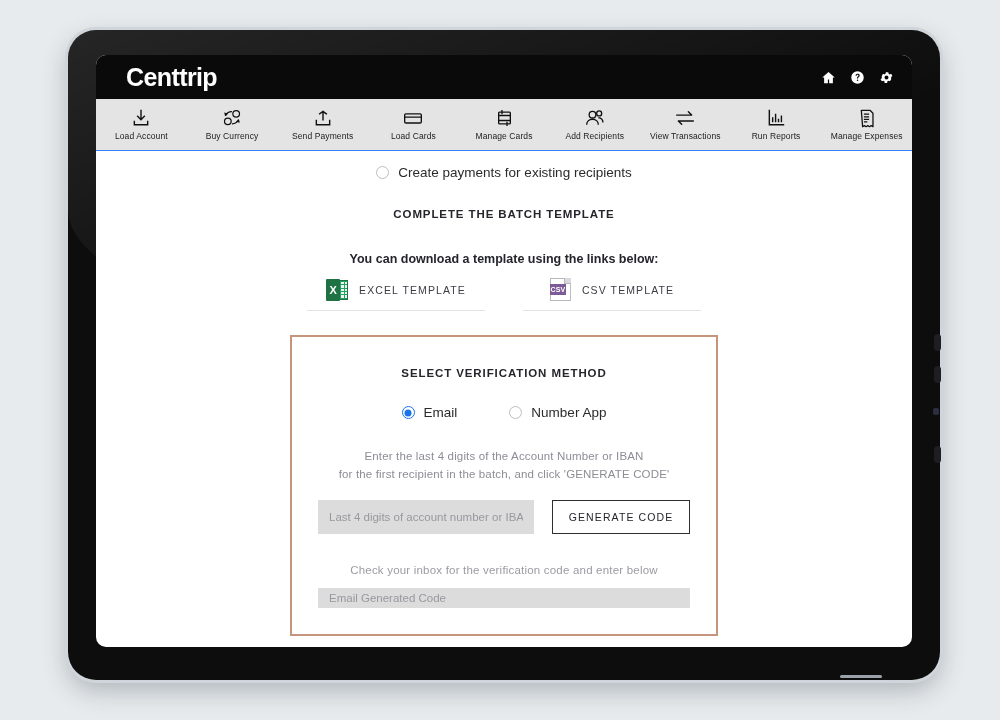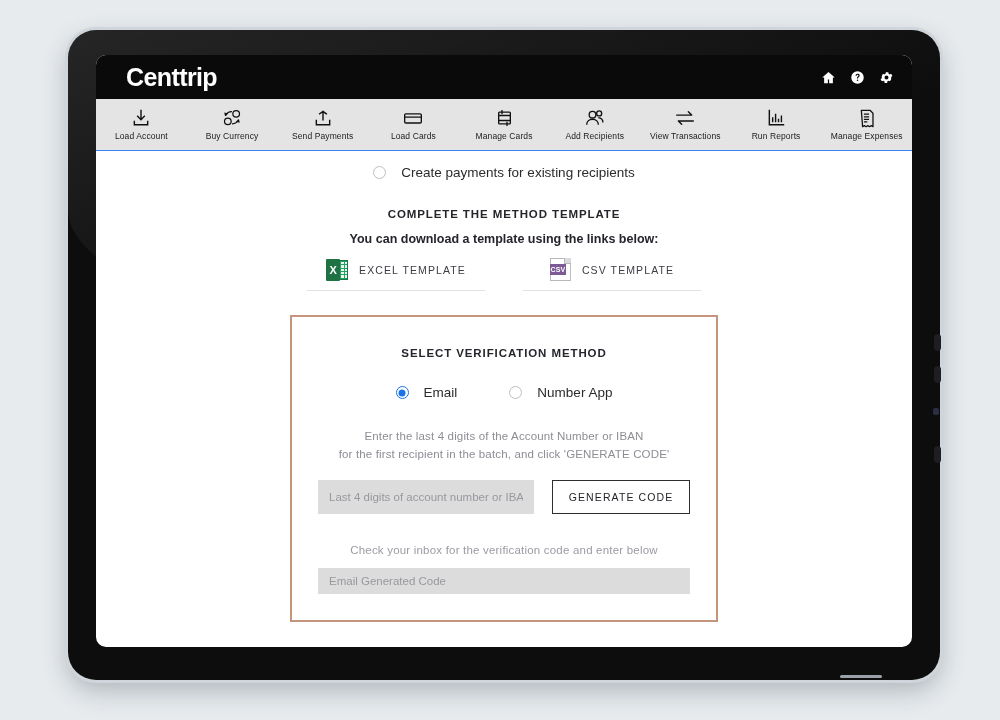--- a/index.html
+++ b/index.html
@@ -83,40 +83,40 @@
   .toolbar-item .tb-icon { height: 20px; display: flex; align-items: center; justify-content: center; }
   .toolbar-item .tb-icon svg { display: block; }
   .toolbar-item .tb-label {
     font-size: 8.5px; color: #1b1b1b; letter-spacing: 0.1px; white-space: nowrap;
   }
 
   
   #content-area { padding: 14px 0 0 0; }
 
   #recipient-mode-group { display: flex; flex-direction: column; align-items: center; gap: 8px; }
-  .radio-row { display: flex; align-items: center; gap: 15px; cursor: pointer; }
+  .radio-row { display: flex; align-items: center; gap: 9px; cursor: pointer; }
   .radio-mark {
     width: 13px; height: 13px; border-radius: 50%;
     border: 1.4px solid #b9bfc6; background: #fff;
     flex: none; position: relative;
   }
   .radio-row.checked .radio-mark { border-color: #1a73e8; }
   .radio-row.checked .radio-mark::after {
     content: ""; position: absolute; left: 50%; top: 50%;
     width: 7px; height: 7px; border-radius: 50%;
     background: #1a73e8; transform: translate(-50%, -50%);
   }
   .radio-label { font-size: 13.5px; color: #2b2b2b; }
 
   #batch-template-title {
     text-align: center; margin-top: 28px;
     font-size: 11.5px; font-weight: bold; letter-spacing: 0.9px; color: #25252c;
   }
   #batch-template-subtitle {
-    text-align: center; margin-top: 12px;
+    text-align: center; margin-top: 32px;
     font-size: 12.5px; font-weight: bold; color: #25252c;
   }
 
   #template-links { display: flex; justify-content: center; gap: 38px; margin-top: 12px; }
   .template-link {
     width: 178px; display: flex; align-items: center; justify-content: center; gap: 11px;
     padding-bottom: 9px; border-bottom: 1px solid #e2e2e2; cursor: pointer;
   }
   .template-link .tl-label {
     font-size: 10.5px; letter-spacing: 1.1px; color: #3c3c44;
@@ -187,21 +187,21 @@
     width: 138px; height: 34px; background: #fff;
     border: 1.5px solid #2e2e2e; cursor: pointer;
     font-size: 10.5px; letter-spacing: 1.1px; color: #23232a;
     font-family: "Liberation Sans", sans-serif;
   }
   #inbox-instruction {
     margin-top: 30px; text-align: center;
     font-size: 11.5px; color: #9b9ba3; letter-spacing: 0.2px;
   }
   #verification-code-input {
-    margin-top: 12px; width: 100%; height: 26px;
+    margin-top: 12px; width: 100%; height: 20px;
     background: #dcdcdc; border: none; padding: 0 11px;
     font-size: 11.5px; color: #98989f;
     font-family: "Liberation Sans", sans-serif;
   }
   #verification-code-input::placeholder { color: #98989f; }
 </style>
 </head>
 <body>
 
 <div id="tablet-mockup">
@@ -331,21 +331,21 @@
 
     <div id="content-area">
 
       <div id="recipient-mode-group">
         <div class="radio-row">
           <span class="radio-mark"></span>
           <span class="radio-label">Create payments for existing recipients</span>
         </div>
       </div>
 
-      <div id="batch-template-title">COMPLETE THE METHOD TEMPLATE</div>
+      <div id="batch-template-title">COMPLETE THE BATCH TEMPLATE</div>
       <div id="batch-template-subtitle">You can download a template using the links below:</div>
 
       <div id="template-links">
         <div class="template-link">
           <span class="excel-icon">
             <span class="sheet"></span>
               <span class="grid"></span>
             <span class="xtab">X</span>
           </span>
           <span class="tl-label">EXCEL TEMPLATE</span>

